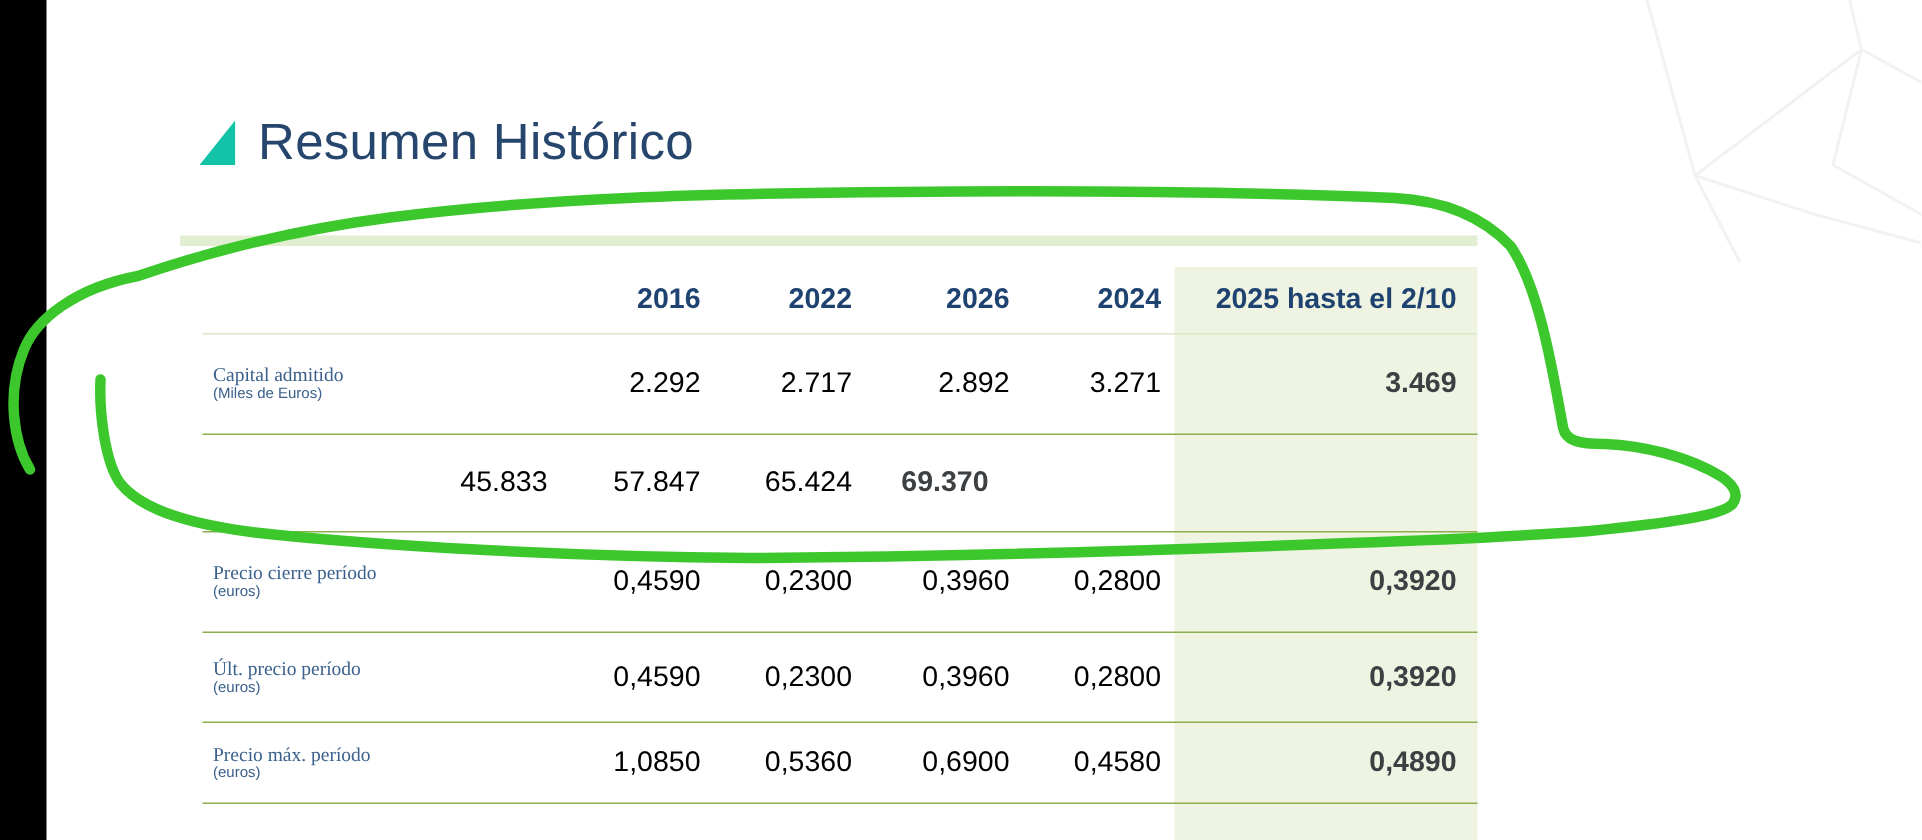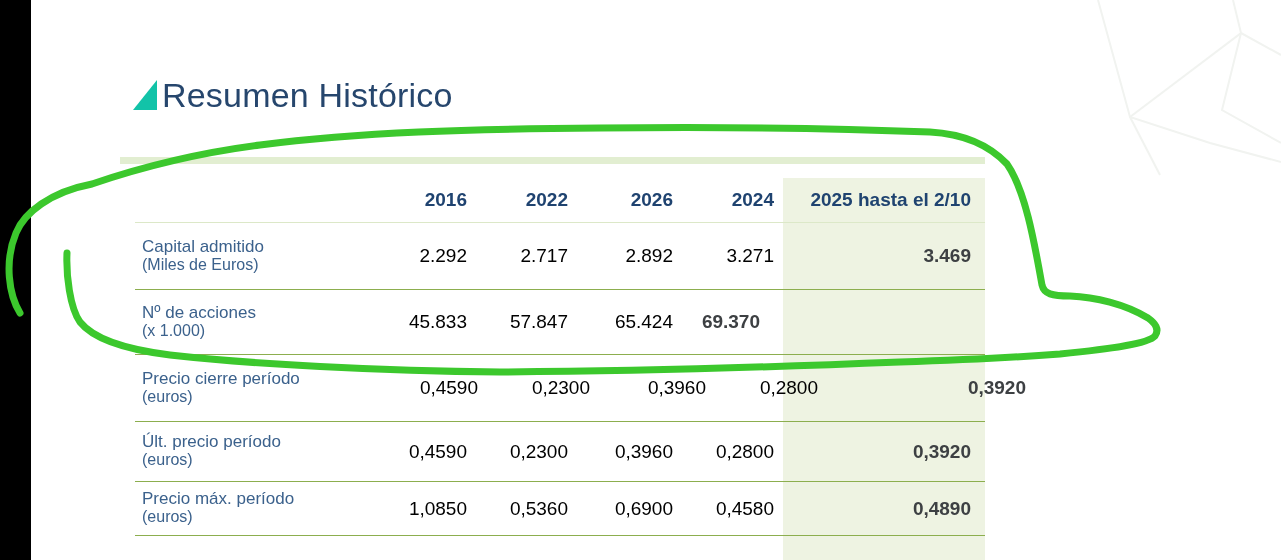--- a/index.html
+++ b/index.html
@@ -3,39 +3,39 @@
 <meta charset="utf-8">
 <style>
   html,body{margin:0;padding:0;background:#ffffff;}
   .stage{
     position:relative;width:1281px;height:560px;overflow:hidden;
     background:#ffffff;font-family:"Liberation Sans","DejaVu Sans",sans-serif;
   }
   .left-bar{position:absolute;left:0;top:0;width:31px;height:560px;background:#000000;}
   .bg-poly{position:absolute;right:0;top:0;pointer-events:none;}
 
-  .title-row{position:absolute;left:133px;top:78px;display:flex;align-items:flex-end;gap:5px;}
+  .title-row{position:absolute;left:133px;top:78px;display:flex;align-items:flex-end;gap:15px;}
   .tri{width:24px;height:30px;background:#12c3a8;display:inline-block;
        clip-path:polygon(100% 0,100% 100%,0 100%);margin-bottom:2px;}
   .page-title{margin:0;font-size:34px;font-weight:300;letter-spacing:0.2px;color:#26466d;line-height:1;}
 
   .top-green-bar{position:absolute;left:120px;top:157px;width:865px;height:7px;background:#e2eed1;}
   .highlight-col{position:absolute;left:783px;top:178px;width:202px;height:382px;background:#eef3e2;}
 
   .table{position:absolute;left:135px;top:178px;width:850px;}
   .grid-row{display:grid;grid-template-columns:230px 102px 101px 105px 101px 211px;}
   .thead{height:44px;border-bottom:1px solid #dce8c8;}
   .th{display:flex;align-items:center;justify-content:flex-end;
       font-size:19px;font-weight:700;color:#1f4370;}
   .th.hl{padding-right:14px;}
   .trow{border-bottom:1px solid #8cae4e;}
   .trow:last-child{border-bottom:none;}
   .label-cell{display:flex;flex-direction:column;justify-content:center;padding-left:7px;}
-  .row-label{font-size:17px;color:#3b618c;line-height:1.04;}
-  .row-sublabel{font-size:16px;color:#3b618c;line-height:1.15;}
+  .row-label{font-size:13px;color:#3b618c;line-height:1.04;font-family:Liberation Serif, serif;}
+  .row-sublabel{font-size:10px;color:#3b618c;line-height:1.15;}
   .val{display:flex;align-items:center;justify-content:flex-end;
        font-size:19px;color:#000000;}
   .val.hl{font-weight:700;color:#3d4043;padding-right:14px;}
 
   .annotation{position:absolute;left:0;top:0;pointer-events:none;}
 </style>
 </head>
 <body>
 
 <div class="stage">
@@ -76,31 +76,27 @@
         <span class="row-sublabel">(Miles de Euros)</span>
       </div>
       <div class="val">2.292</div>
       <div class="val">2.717</div>
       <div class="val">2.892</div>
       <div class="val">3.271</div>
       <div class="val hl">3.469</div>
     </div>
 
     <div class="grid-row trow" style="height: 64px;">
-      <div class="label-cell">
-        <span class="row-label">Nº de acciones</span>
-        <span class="row-sublabel">(x 1.000)</span>
-      </div>
       <div class="val">45.833</div>
       <div class="val">57.847</div>
       <div class="val">65.424</div>
       <div class="val hl">69.370</div>
     </div>
 
-    <div class="grid-row trow" style="height: 66px; gap: 11px;">
+    <div class="grid-row trow" style="height: 66px;">
       <div class="label-cell">
         <span class="row-label">Precio cierre período</span>
         <span class="row-sublabel">(euros)</span>
       </div>
       <div class="val">0,4590</div>
       <div class="val">0,2300</div>
       <div class="val">0,3960</div>
       <div class="val">0,2800</div>
       <div class="val hl">0,3920</div>
     </div>

